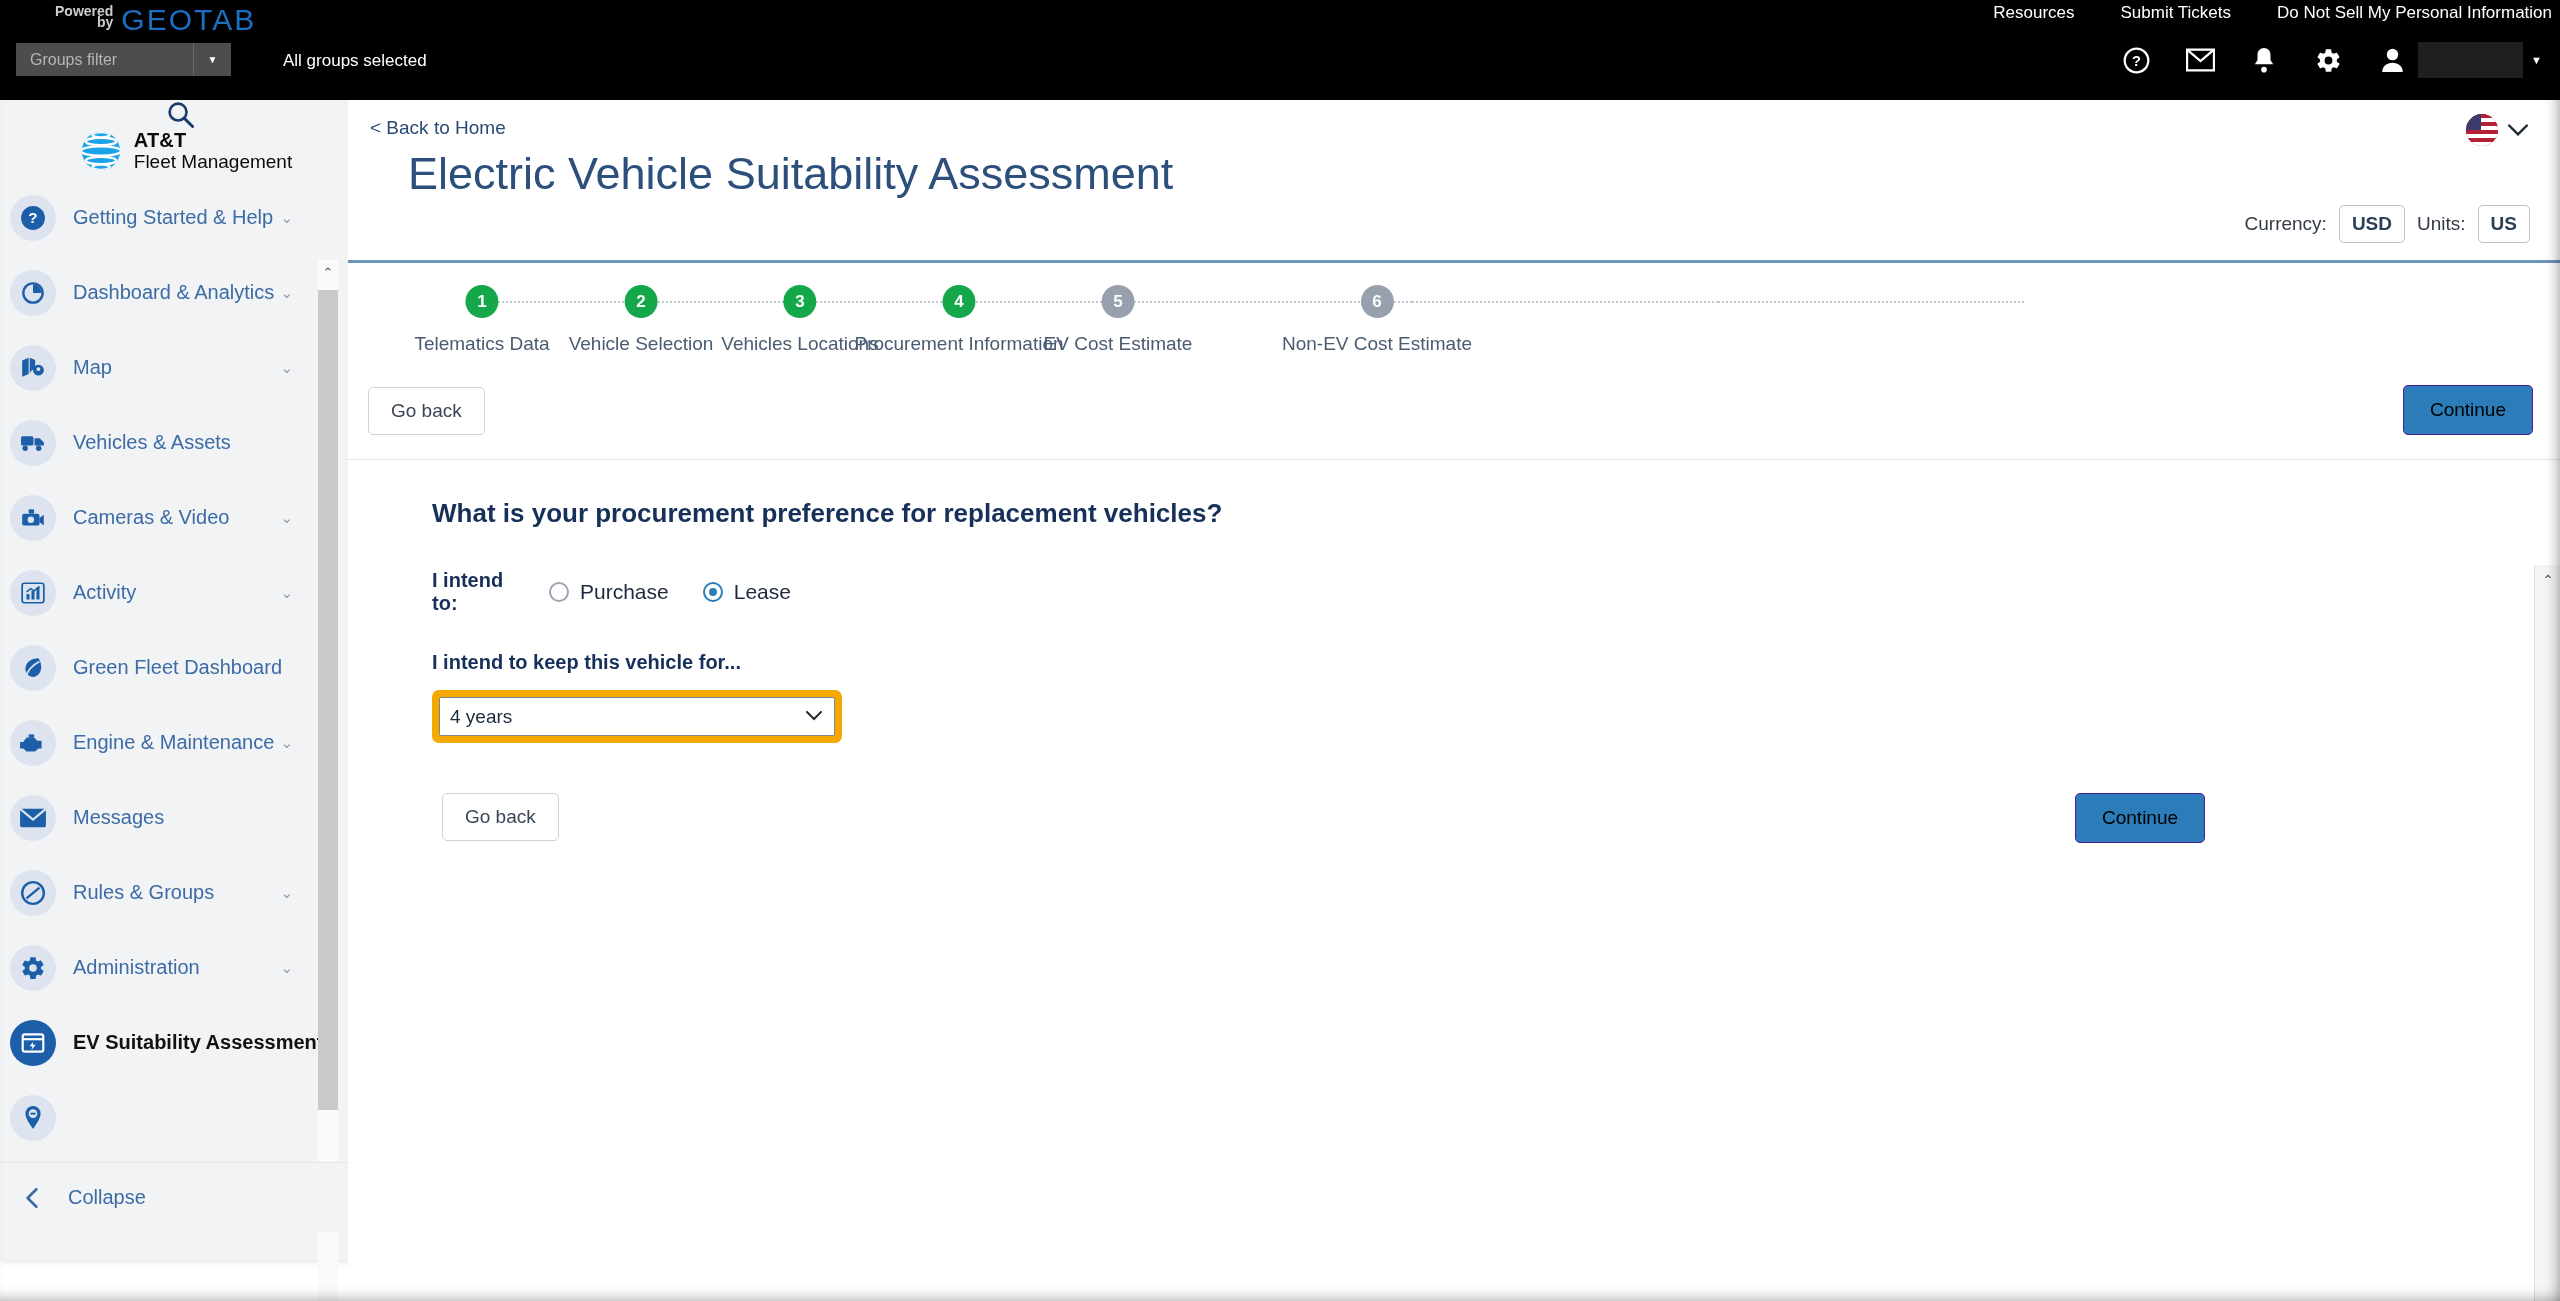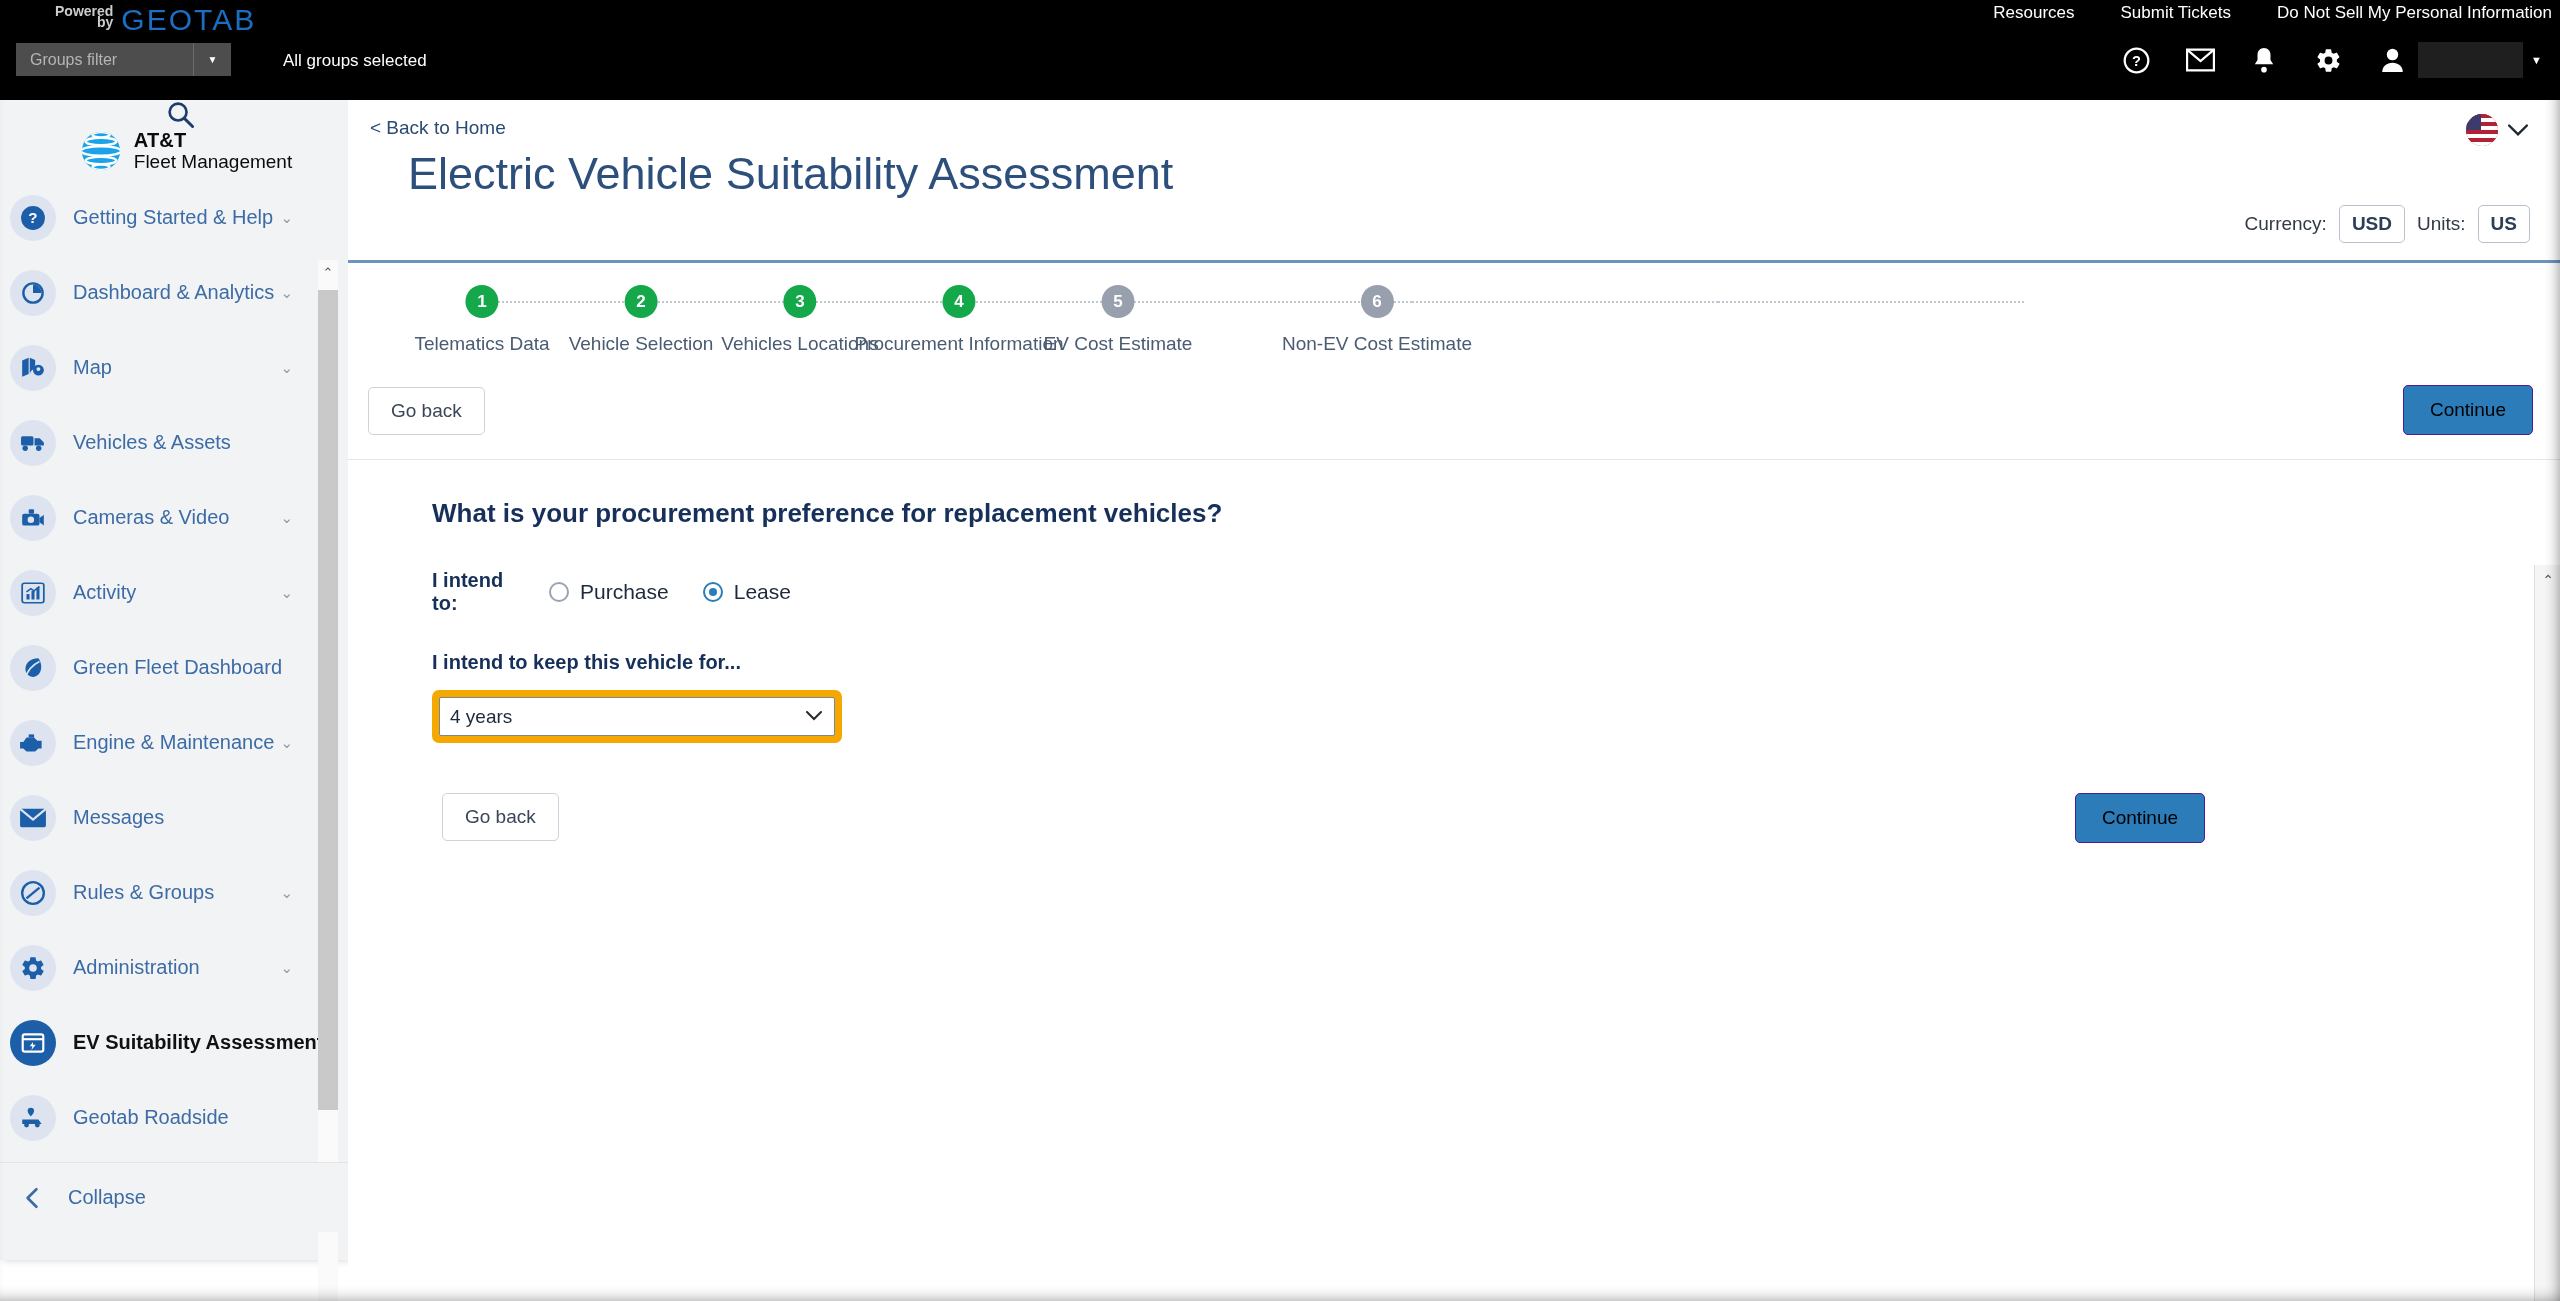--- a/index.html
+++ b/index.html
@@ -471,31 +471,20 @@
       <div class="nav-icon">
         <svg width="26" height="26" viewBox="0 0 24 24">
             <rect x="2.5" y="4" width="19" height="16" rx="2" fill="none" stroke="#ffffff" stroke-width="2"></rect>
             <line x1="2.5" y1="8.5" x2="21.5" y2="8.5" stroke="#ffffff" stroke-width="2"></line>
             <path d="M12 11l-3 4h2.5l-1 3.5 4-5h-2.6z" fill="#ffffff"></path>
           </svg>
       </div>
       <div class="nav-label">EV Suitability Assessment</div>
     </div>
 
-    <div class="nav-item">
-      <div class="nav-icon">
-        <svg width="28" height="24" viewBox="0 0 26 21">
-            <path d="M3 12h15l3 4H3z" fill="#1c5fa8"></path>
-            <circle cx="7" cy="17" r="2.3" fill="#1c5fa8"></circle>
-            <circle cx="17" cy="17" r="2.3" fill="#1c5fa8"></circle>
-            <path d="M11 1a3 3 0 00-3 3c0 2 3 5 3 5s3-3 3-5a3 3 0 00-3-3z" fill="#1c5fa8"></path>
-          </svg>
-      </div>
-      <div class="nav-label">Geotab Roadside</div>
-    </div>
 
     <div class="nav-item">
       <div class="nav-icon">
         <svg width="24" height="26" viewBox="0 0 20 24">
             <path d="M10 1a7 7 0 00-7 7c0 5 7 14 7 14s7-9 7-14a7 7 0 00-7-7z" fill="#1c5fa8"></path>
             <circle cx="10" cy="8" r="4" fill="#dde4ef"></circle>
             <line x1="7.6" y1="8" x2="12.4" y2="8" stroke="#1c5fa8" stroke-width="1.8"></line>
           </svg>
       </div>
 

